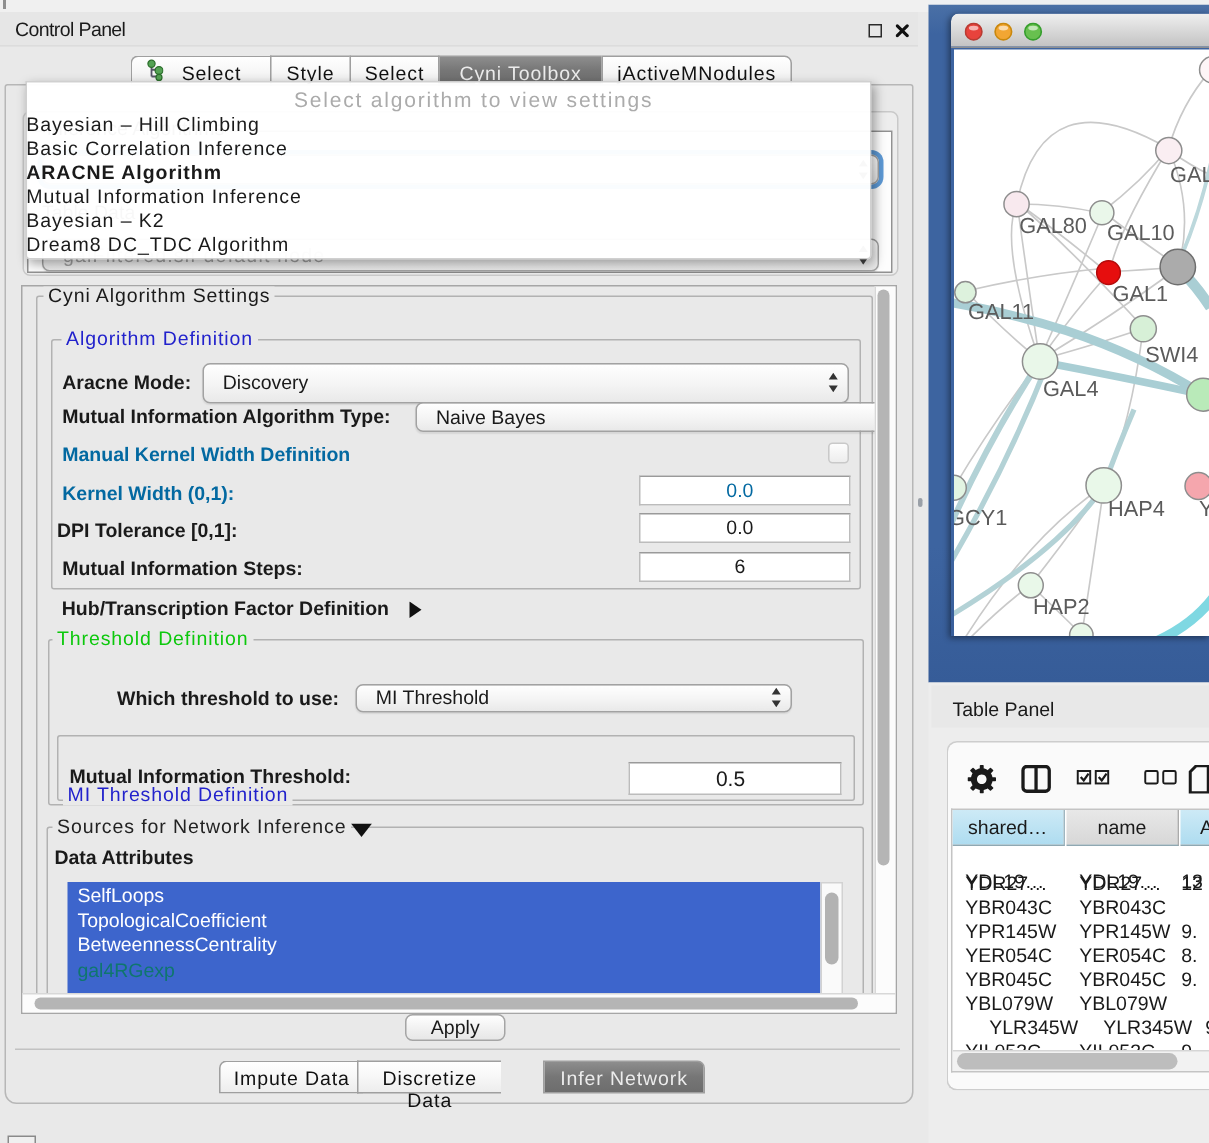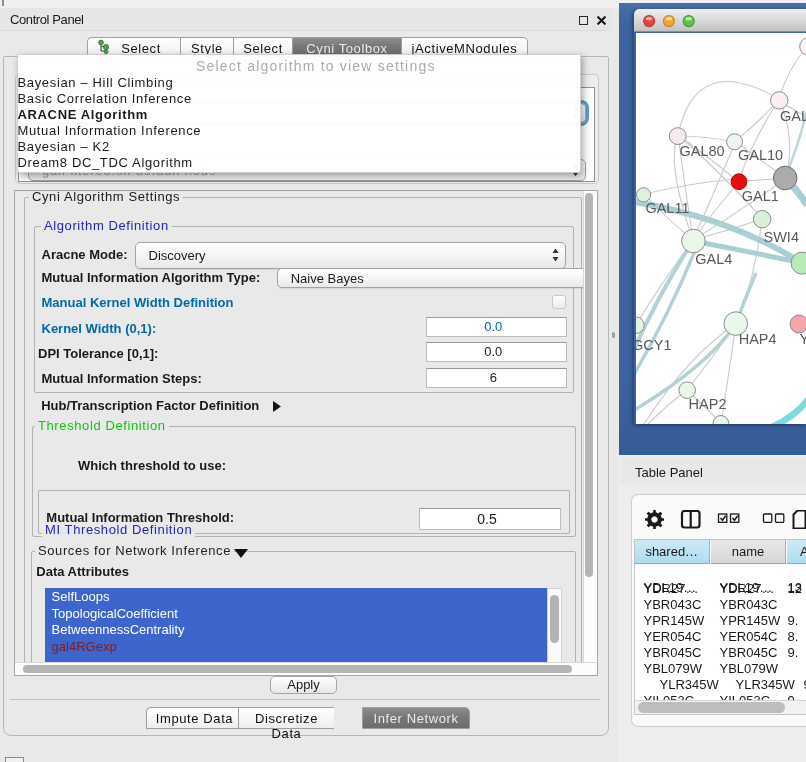--- a/index.html
+++ b/index.html
@@ -129,38 +129,45 @@
 
   <div class="abs b" style="left:26.2px;top:207px;">Hub/Transcription Factor Definition</div>
   <svg class="abs" style="left:256.5px;top:210px;" width="10" height="11" viewBox="0 0 10 11">
       <path d="M1 0 L9 5.5 L1 11 Z" fill="#111"></path>
     </svg>
 
   <div class="grp" style="left:17px;top:234.5px;width:544px;height:111px;"></div>
   <div class="gtitle" style="left:20px;top:227.5px;color:#0cc80c;">Threshold Definition</div>
 
   <div class="abs b" style="left:63px;top:266.5px;">Which threshold to use:</div>
+  <div class="combo" style="left:221.5px;top:264.5px;width:291.5px;height:19.5px;">
+    <span class="ctext">MI Threshold</span>
+    <svg class="arr" viewBox="0 0 7 13">
+        <path d="M3.5 0 L6.5 4.5 L0.5 4.5 Z" fill="#333"></path>
+        <path d="M3.5 13 L6.5 8.5 L0.5 8.5 Z" fill="#333"></path>
+      </svg>
+  </div>
 
   <div class="grp" style="left:23px;top:298.5px;width:532px;height:44px;"></div>
   <div class="gtitle" style="left:27px;top:291.5px;color:#2222cc;margin-top:40px;">MI Threshold Definition</div>
   <div class="abs b" style="left:31.3px;top:319px;">Mutual Information Threshold:</div>
   <div class="tfield" style="left:404px;top:316.5px;width:142px;height:22px;font-size:14px;line-height:20px;">0.5</div>
 
   <div class="grp" style="left:16px;top:360px;width:545px;height:130px;"></div>
   <div class="gtitle" style="left:20px;top:353px;color:#222;">Sources for Network Inference</div>
   <svg class="abs" style="left:219px;top:358px;" width="14" height="9" viewBox="0 0 14 9">
       <path d="M0 0 L14 0 L7 9 Z" fill="#111"></path>
     </svg>
   <div class="abs b" style="left:21.3px;top:372.5px;">Data Attributes</div>
 
   <div class="abs" style="left:30px;top:396.5px;width:502px;height:75px;background:#3d65cc;"></div>
   <div class="abs" style="left:36.6px;top:398.3px;color:#fff;">SelfLoops</div>
   <div class="abs" style="left:36.6px;top:414.7px;color:#fff;">TopologicalCoefficient</div>
   <div class="abs" style="left:36.6px;top:431.1px;color:#fff;">BetweennessCentrality</div>
-  <div class="abs" style="left:36.6px;top:447.5px;color:#7f1d1d;">gal4RGexp</div>
+  <div class="abs" style="left:36.6px;top:447.5px;color:#0f766e;">gal4RGexp</div>
   <div class="abs" style="left:532px;top:396.5px;width:14.5px;height:75px;background:#fafafa;border:1px solid #d2d2d2;"></div>
   <div class="abs" style="left:534.5px;top:404px;width:9.5px;height:48px;background:#b2b2b2;border-radius:5px;"></div>
 </div>
 
 <div class="abs" style="left:10px;top:699px;width:590px;height:1px;background:#c2c2c2;"></div>
 
 <div class="abs" style="left:270px;top:676px;width:67px;height:18px;border:1px solid #a5a5a5;border-radius:5px;background:linear-gradient(#ffffff,#f2f2f2 50%,#e7e7e7);text-align:center;line-height:16px;">Apply</div>
 
 <div class="abs" style="left:146px;top:707px;width:324px;height:21.5px;">
   <div class="tab first" style="left:0;width:96px;"><span class="tabtxt b" style="font-weight:normal;">Impute Data</span></div>

